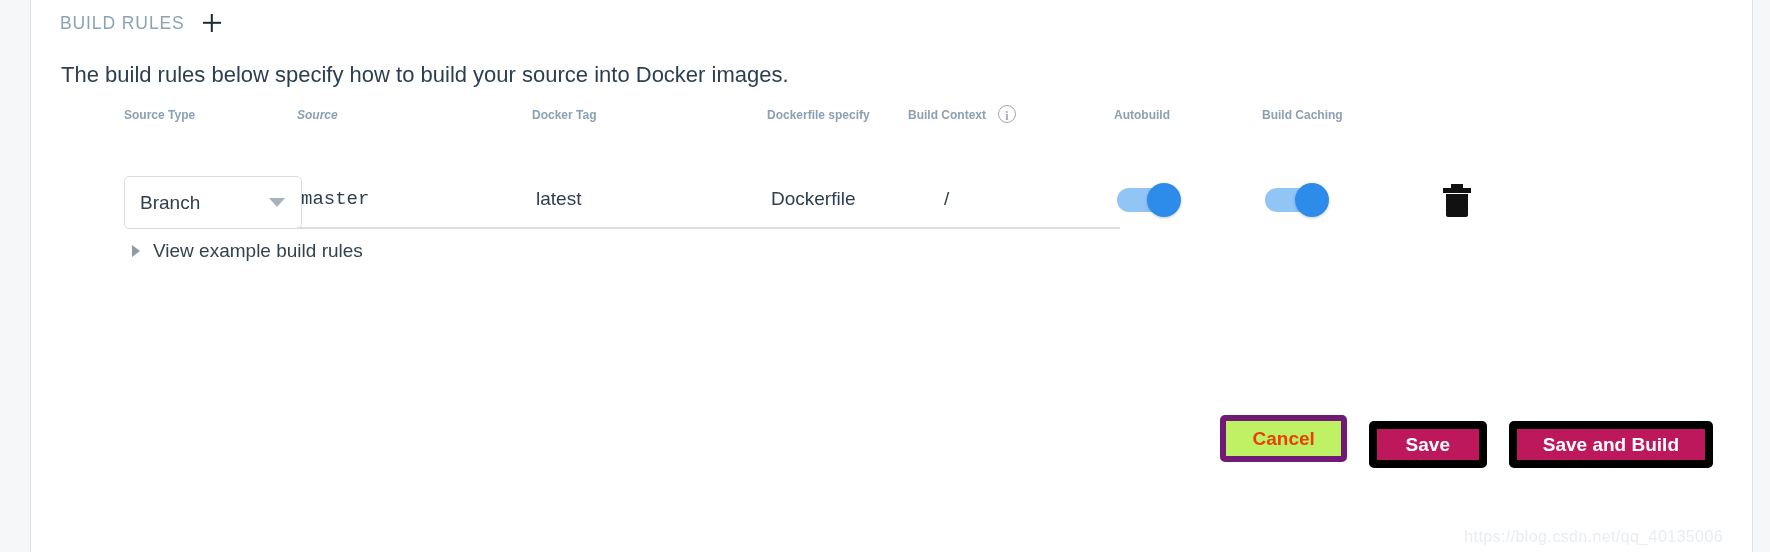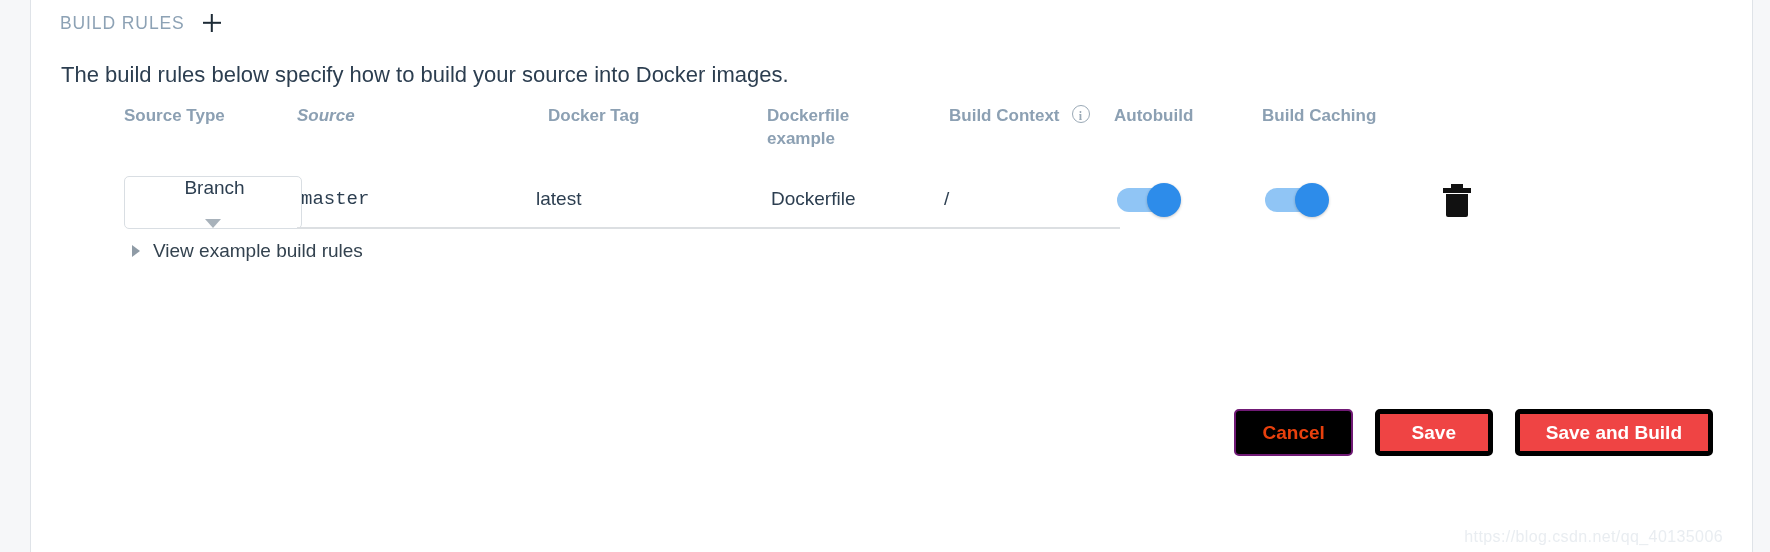--- a/index.html
+++ b/index.html
@@ -95,21 +95,21 @@
     width: 1420px;
   }
 
   .rules-header {
     position: relative;
     height: 62px;
   }
   .col-head {
     position: absolute;
     top: 0;
-    font-size: 17px;
+    font-size: 12px;
     font-weight: bold;
     color: #8ca0b3;
     line-height: 23px;
     white-space: pre-line;
   }
   .col-head.with-info {
     display: flex;
     align-items: flex-start;
     white-space: normal;
   }
@@ -132,23 +132,23 @@
     text-align: center;
     font-size: 12px;
     font-weight: bold;
     color: #9aa9b6;
     font-family: "Liberation Serif", serif;
   }
 
   
   .c-srctype  { left: 32px; }
   .c-source   { left: 205px; font-style: italic; }
-  .c-tag      { left: 456px; }
+  .c-tag      { left: 440px; }
   .c-dfloc    { left: 675px; width: 130px; }
-  .c-ctx      { left: 857px; justify-content: space-between; }
+  .c-ctx      { left: 816px; justify-content: space-between; }
   .c-auto     { left: 1022px; }
   .c-cache    { left: 1170px; }
 
   
   .rules-row {
     position: relative;
     height: 66px;
     margin-top: 10px;
   }
 
@@ -156,21 +156,20 @@
     position: absolute;
     left: 32px; top: 0;
     width: 178px; height: 53px;
     border: 1px solid #d9dee3;
     border-radius: 5px;
     background: #ffffff;
     display: flex;
     align-items: center;
     padding: 0 12px 0 15px;
     cursor: pointer;
-    flex-direction: column;
   }
   .select-wrap .sel-value {
     font-size: 19px;
     color: #2c3e50;
     flex: 1;
   }
   .caret-down {
     width: 0; height: 0;
     border-left: 8px solid transparent;
     border-right: 8px solid transparent;
@@ -289,30 +288,31 @@
     border-radius: 5px;
     height: 47px;
     display: flex;
     align-items: center;
     justify-content: center;
     cursor: pointer;
     padding: 0 26px;
     white-space: nowrap;
   }
   .btn-cancel {
-    background: #000000;
-    border: 2px solid #701a75;
+    background: #bef264;
+    border: 6px solid #701a75;
     color: #e8400d;
     min-width: 118px;
   }
   .btn-primary {
-    background: #ef4444;
-    border: 5px solid #000000;
+    background: #be185d;
+    border: 8px solid #000000;
     color: #ffffff;
     min-width: 118px;
+    margin-top: 12px;
   }
   .btn-save-build { min-width: 170px; }
 
   
   .watermark {
     position: absolute;
     right: 28px;
     bottom: 6px;
     font-size: 16px;
     color: #e9edf1;
@@ -334,21 +334,21 @@
   </div>
 
   <div class="subtitle">The build rules below specify how to build your source into Docker images.</div>
 
   <div class="rules-table">
 
     <div class="rules-header">
       <div class="col-head c-srctype">Source Type</div>
       <div class="col-head c-source">Source</div>
       <div class="col-head c-tag">Docker Tag</div>
-      <div class="col-head c-dfloc">Dockerfile example</div>
+      <div class="col-head c-dfloc">Dockerfile specify</div>
       <div class="col-head c-ctx with-info">
         <span>Build Context</span>
         <span class="info-icon"></span>
       </div>
       <div class="col-head c-auto">Autobuild</div>
       <div class="col-head c-cache">Build Caching</div>
     </div>
 
     <div class="rules-row">
 

